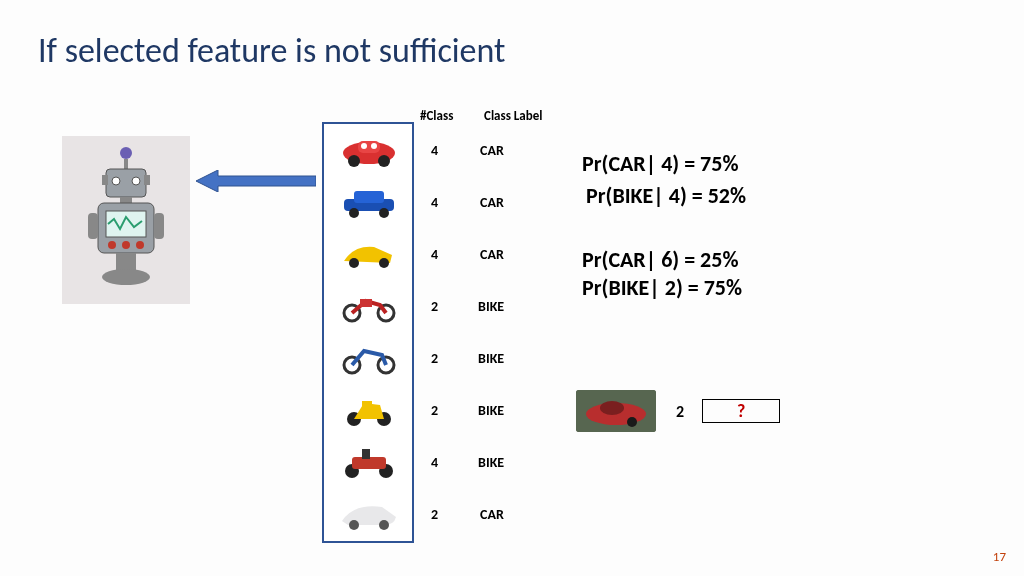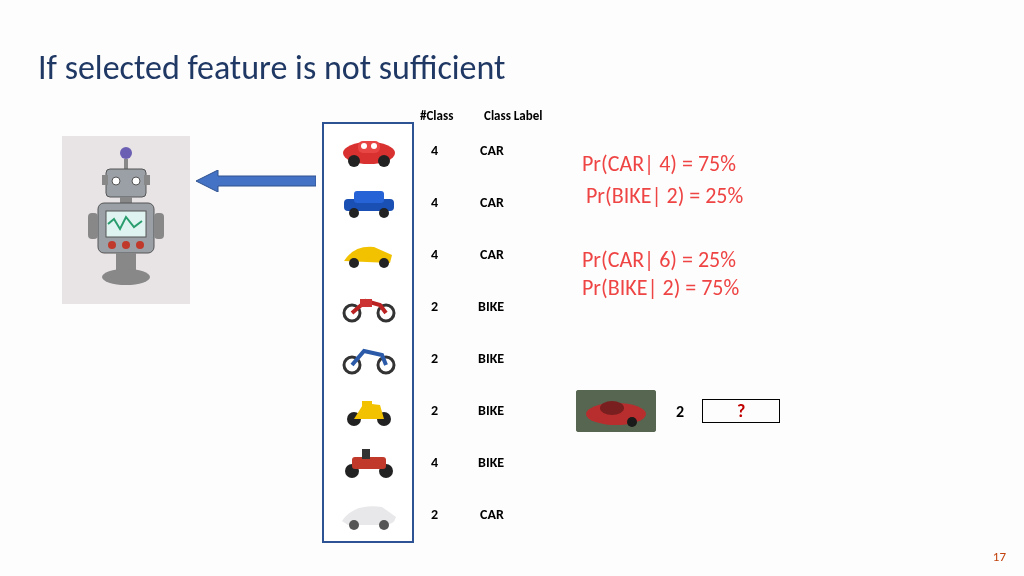--- a/index.html
+++ b/index.html
@@ -11,21 +11,20 @@
       position: relative;
       overflow: hidden;
     }
     .title {
       position: absolute;
       left: 38px;
       top: 30px;
       font-size: 34px;
       color: #1f3864;
       font-weight: 400;
-      margin-top: 17px;
     }
     .robot-box {
       position: absolute;
       left: 62px;
       top: 136px;
       width: 128px;
       height: 168px;
       background: #e8e4e5;
       display: flex;
       align-items: center;
@@ -56,22 +55,22 @@
       display: flex;
       align-items: center;
       justify-content: center;
       margin-left: 5px;
     }
     .val { font-size: 14px; font-weight: bold; color: #000; }
     .prob-block {
       position: absolute;
       left: 582px;
       font-size: 22px;
-      font-weight: normal;
-      color: #ef4444;
+      font-weight: bold;
+      color: #000000;
     }
     .test-row {
       position: absolute;
       left: 576px;
       top: 390px;
       display: flex;
       align-items: center;
     }
     .test-thumb { width: 80px; height: 42px; background: #4a5a45; border-radius: 3px; position: relative; overflow: hidden; }
     .test-box {
@@ -228,21 +227,21 @@
         <path d="M8 26 Q20 8 48 12 L62 22 Q60 30 50 30 L14 30 Z" fill="#e8e8ea"></path>
         <circle cx="20" cy="30" r="5" fill="#555"></circle>
         <circle cx="50" cy="30" r="5" fill="#555"></circle>
       </svg>
   </div>
   <div class="val" style="margin-left:22px;">2</div>
   <div class="val" style="margin-left:42px;">CAR</div>
 </div>
 
 <div class="prob-block" style="top:150px;">Pr(CAR| 4) = 75%</div>
-<div class="prob-block" style="top:182px; left:586px;">Pr(BIKE| 2) = 25%</div>
+<div class="prob-block" style="top:182px; left:586px;">Pr(BIKE| 4) = 52%</div>
 <div class="prob-block" style="top:246px;">Pr(CAR| 6) =  25%</div>
 <div class="prob-block" style="top:274px;">Pr(BIKE| 2) = 75%</div>
 
 <div class="test-row">
   <div class="test-thumb">
     <svg width="80" height="42">
         <rect width="80" height="42" fill="#576650"></rect>
         <ellipse cx="40" cy="24" rx="30" ry="11" fill="#b82e2e"></ellipse>
         <ellipse cx="36" cy="18" rx="12" ry="7" fill="#7a1f1f"></ellipse>
         <circle cx="56" cy="32" r="5" fill="#1a1a1a"></circle>

